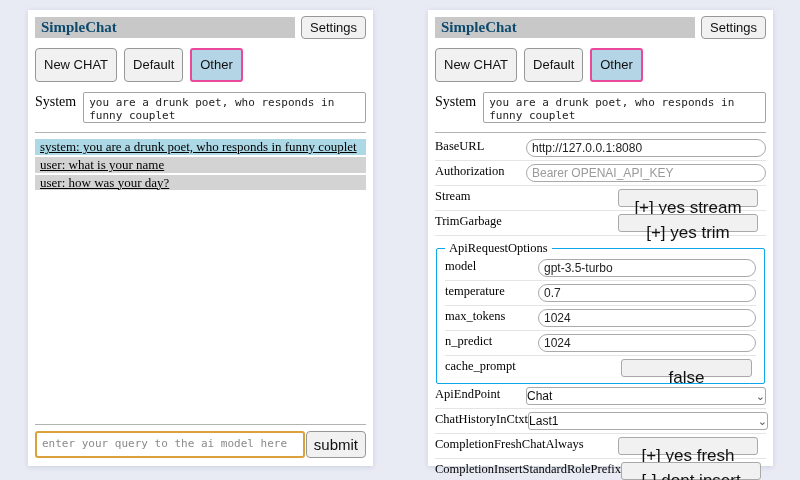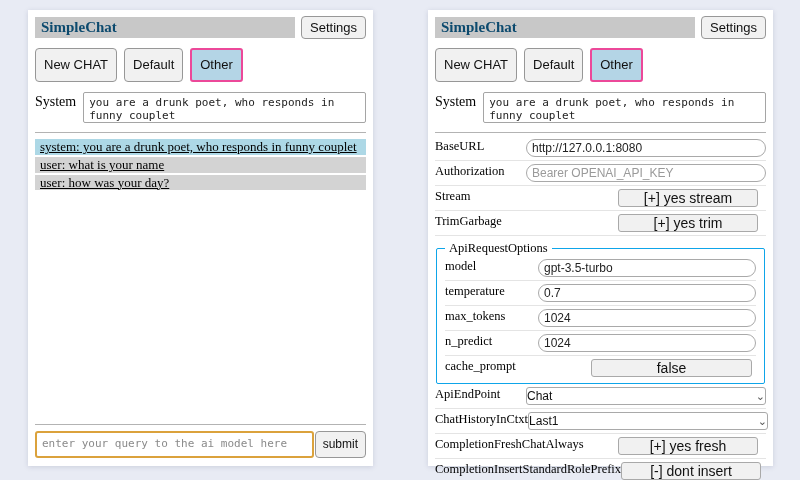--- a/index.html
+++ b/index.html
@@ -69,51 +69,51 @@
   .ctl-wide { width: 240px; flex-shrink: 0; }
   input.txt {
     width: 100%; height: 18px;
     font-family: "Liberation Sans", sans-serif; font-size: 12px; color: #222;
     border: 1px solid #a9a9a9; border-radius: 9px; padding: 1px 5px;
   }
   input.txt::placeholder { color: #9a9a9a; }
   button.toggle {
     width: 140px; height: 18px; flex-shrink: 0;
     margin-left: auto; margin-right: 8px;
-    padding: 0 4px; font-size: 14px; border-radius: 3px; border-color: #a9a9a9;
+    padding: 8px 4px; font-size: 17px; border-radius: 3px; border-color: #a9a9a9;
   }
   .selectbox {
     width: 100%; height: 18px;
     background: #fff; border: 1px solid #a9a9a9; border-radius: 3px;
     font-family: "Liberation Sans", sans-serif; font-size: 12px; color: #111;
     display: flex; align-items: center; padding: 0 0;
   }
   .selectbox .chev { margin-left: auto; font-size: 11px; color: #555; line-height: 0.6; }
 
   fieldset {
     border: 1px solid #0ea5e9; border-radius: 2px;
     margin: 5px 1px 0; padding: 0 8px 3px;
   }
   legend { font-size: 12.5px; padding: 0 4px; }
   fieldset .ctl-wide { width: 218px; }
-  fieldset button.toggle { width: 161px; margin-right: 4px; }
+  fieldset button.toggle { width: 131px; margin-right: 4px; }
   fieldset .srow:last-child { border-bottom: none; }
 
   
   .footer { margin-top: auto; }
   .footer hr.sep { margin: 0 0 6px; }
   .query-row { display: flex; gap: 1px; align-items: center; }
   textarea.query {
     flex: 1; height: 27px; resize: none; overflow: hidden;
     font-family: "DejaVu Sans Mono", monospace; font-size: 11px; color: #333;
     border: 1px solid #9a9a9a; border-radius: 3px; padding: 4px 5px;
   }
   textarea.query::placeholder { color: #8a8a8a; }
   textarea.query-focused { border: 2px solid #dba23c; }
-  .submit-btn { height: 27px; padding: 0 7px; border-radius: 4px; font-size: 12px; }
+  .submit-btn { height: 27px; padding: 0 7px; border-radius: 4px; font-size: 15px; }
 </style>
 </head>
 <body>
 
 <div class="wrap">
 
   <div class="panel">
     <div class="header-row">
       <div class="title-bar">SimpleChat</div>
       <button class="settings-btn">Settings</button>

